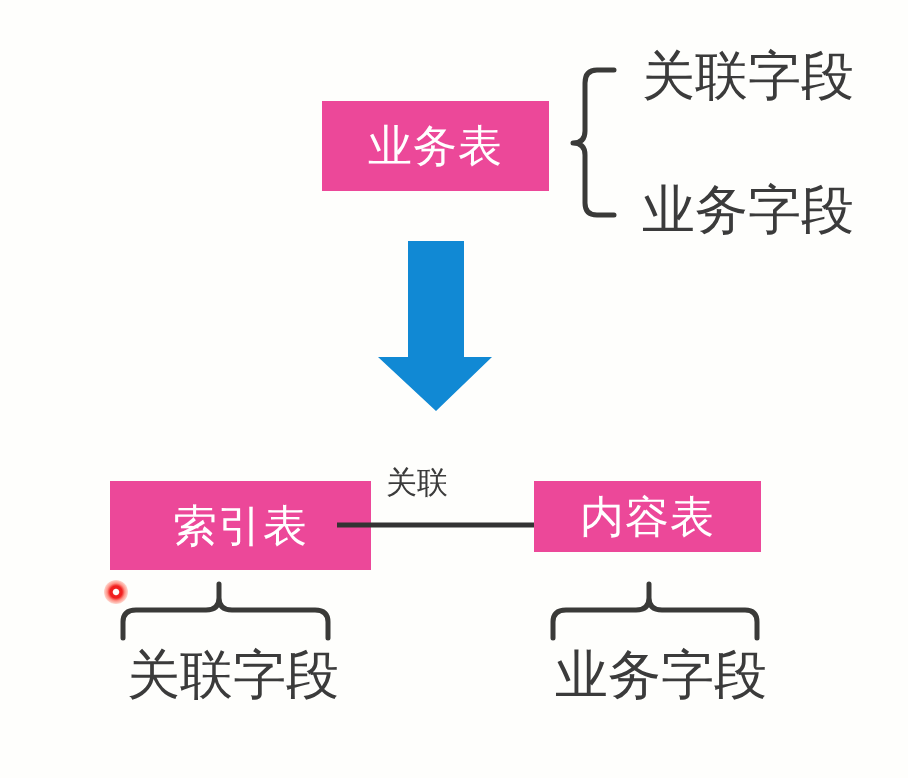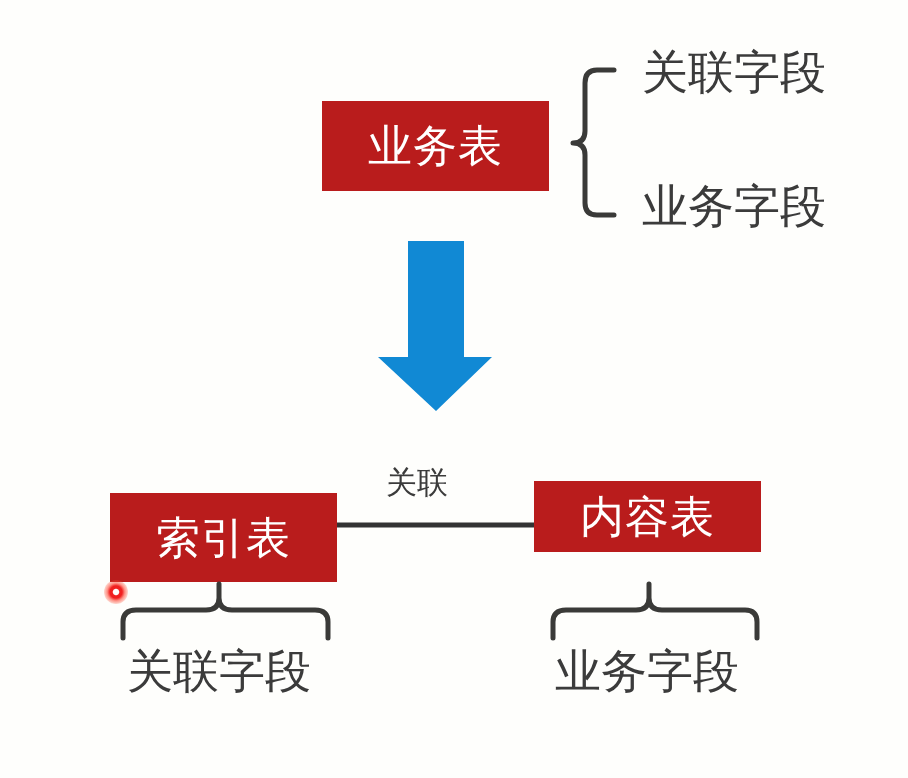--- a/index.html
+++ b/index.html
@@ -16,51 +16,50 @@
   #canvas {
     position: relative;
     width: 908px;
     height: 778px;
   }
   .node-box {
     position: absolute;
     display: flex;
     align-items: center;
     justify-content: center;
-    background: #b91c1c;
+    background: #ec4899;
     color: #ffffff;
     font-size: 44px;
     line-height: 1;
     letter-spacing: 1px;
     font-weight: 400;
     user-select: none;
   }
   #box-business {
     left: 322px;
     top: 101px;
     width: 227px;
     height: 90px;
   }
   #box-index {
     left: 110px;
     top: 481px;
-    width: 227px;
+    width: 261px;
     height: 89px;
-    margin-top: 12px;
   }
   #box-content {
     left: 534px;
     top: 481px;
     width: 227px;
     height: 71px;
   }
   .field-label {
     position: absolute;
     color: #3b3b3b;
-    font-size: 46px;
+    font-size: 53px;
     line-height: 1;
     white-space: nowrap;
     user-select: none;
   }
   #label-top-assoc {
     left: 642px;
     top: 49px;
   }
   #label-top-biz {
     left: 642px;

